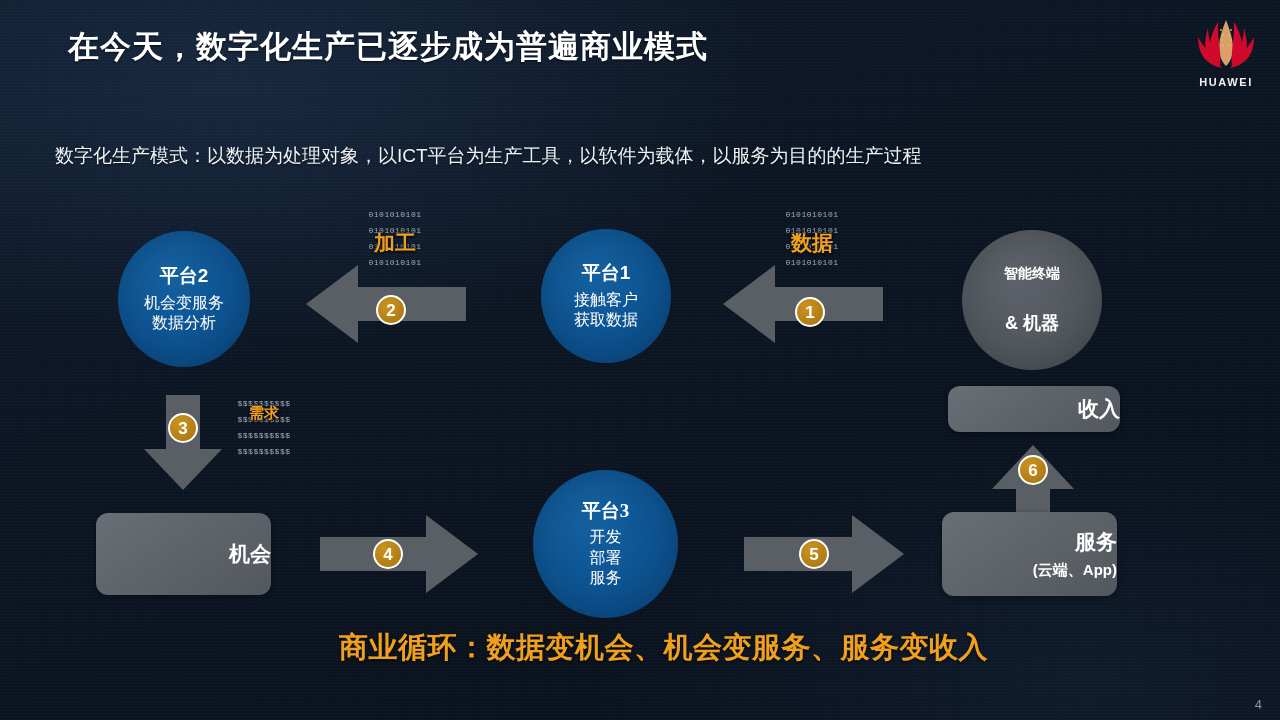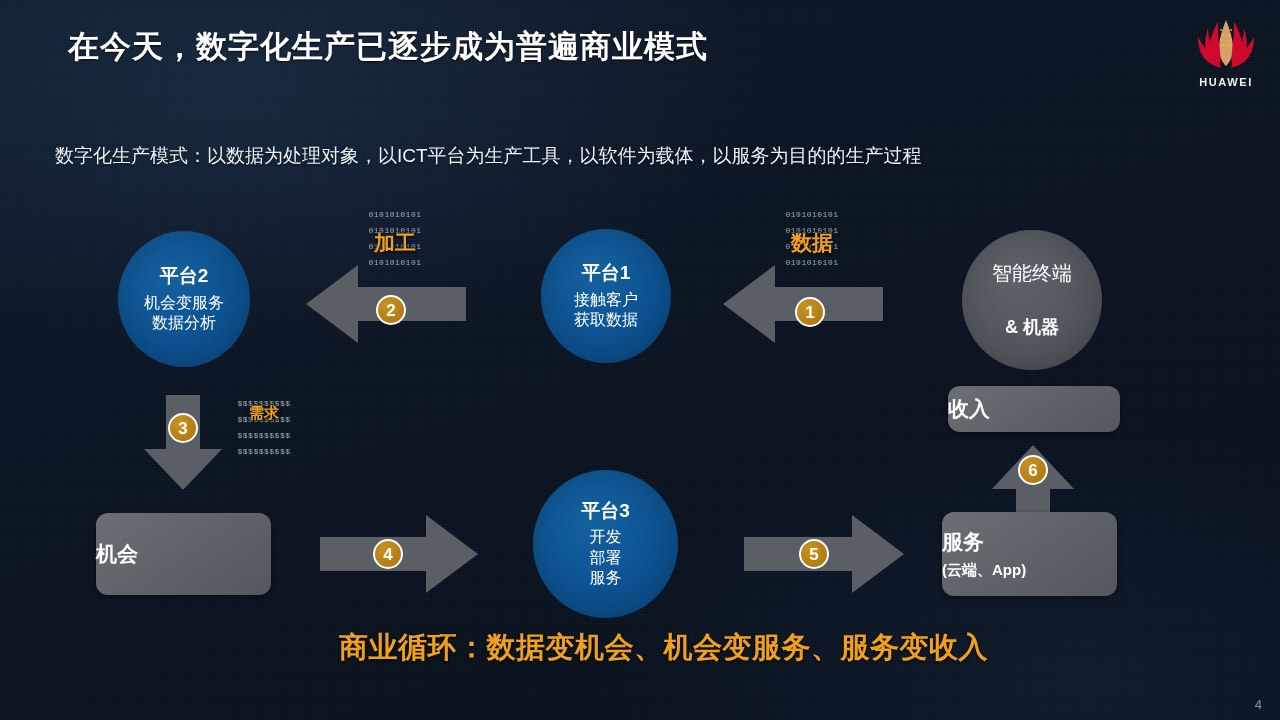--- a/index.html
+++ b/index.html
@@ -48,27 +48,27 @@
   .circle{
     position:absolute;border-radius:50%;
     display:flex;flex-direction:column;align-items:center;justify-content:center;
     color:#fff;text-align:center;line-height:1.28;
     box-shadow:inset 0 0 40px rgba(0,0,0,.18);
   }
   .circle.blue{background:radial-gradient(circle at 38% 30%,#1561a0 0%,#0d5493 55%,#0a477f 100%);}
   .circle.gray{background:radial-gradient(circle at 38% 30%,#5e636b 0%,#53585f 60%,#474c53 100%);}
   .circle .ttl{font-size:19px;font-weight:bold;margin-bottom:4px;}
   .circle .ln{font-size:16px;}
-  .circle.gray .ttl{font-size:20px;font-weight:normal;margin-bottom:2px;}
+  .circle.gray .ttl{font-size:14px;font-weight:bold;margin-bottom:2px;}
   .circle.gray .ln{font-size:18px;font-weight:bold;margin-top:27px;}
 
   .box{
     position:absolute;border-radius:12px;
     background:linear-gradient(145deg,#6a6f76 0%,#5d6269 55%,#53585f 100%);
-    display:flex;flex-direction:column;align-items:flex-start;justify-content:center;
+    display:flex;flex-direction:column;align-items:flex-end;justify-content:center;
     color:#fff;text-align:center;
     box-shadow:0 2px 6px rgba(0,0,0,.35);
   }
   .box .ttl{font-size:21px;font-weight:bold;}
   .box .sub{font-size:15px;font-weight:bold;margin-top:5px;}
 
   
   .arrow{position:absolute;}
   .arrow svg{display:block;width:100%;height:100%;}
   .badge{
@@ -215,21 +215,21 @@
     <div class="ttl">机会</div>
   </div>
 
   <div class="arrow" style="left:320px;top:515px;width:158px;height:78px;">
     <svg viewBox="0 0 158 78" preserveAspectRatio="none">
       <polygon points="158,39 106,0 106,22 0,22 0,56 106,56 106,78" fill="#5a5f66"></polygon>
     </svg>
   </div>
   <div class="badge" style="left:373px;top:539px;">4</div>
 
-  <div class="circle blue" style="left:533px;top:470px;width:145px;height:148px;">
+  <div class="circle blue" style="left:533px;top:470px;width:145px;height:148px;font-family:Liberation Serif, serif;">
     <div class="ttl">平台3</div>
     <div class="ln">开发</div>
     <div class="ln">部署</div>
     <div class="ln">服务</div>
   </div>
 
   <div class="arrow" style="left:744px;top:515px;width:160px;height:78px;">
     <svg viewBox="0 0 160 78" preserveAspectRatio="none">
       <polygon points="160,39 108,0 108,22 0,22 0,56 108,56 108,78" fill="#5a5f66"></polygon>
     </svg>

